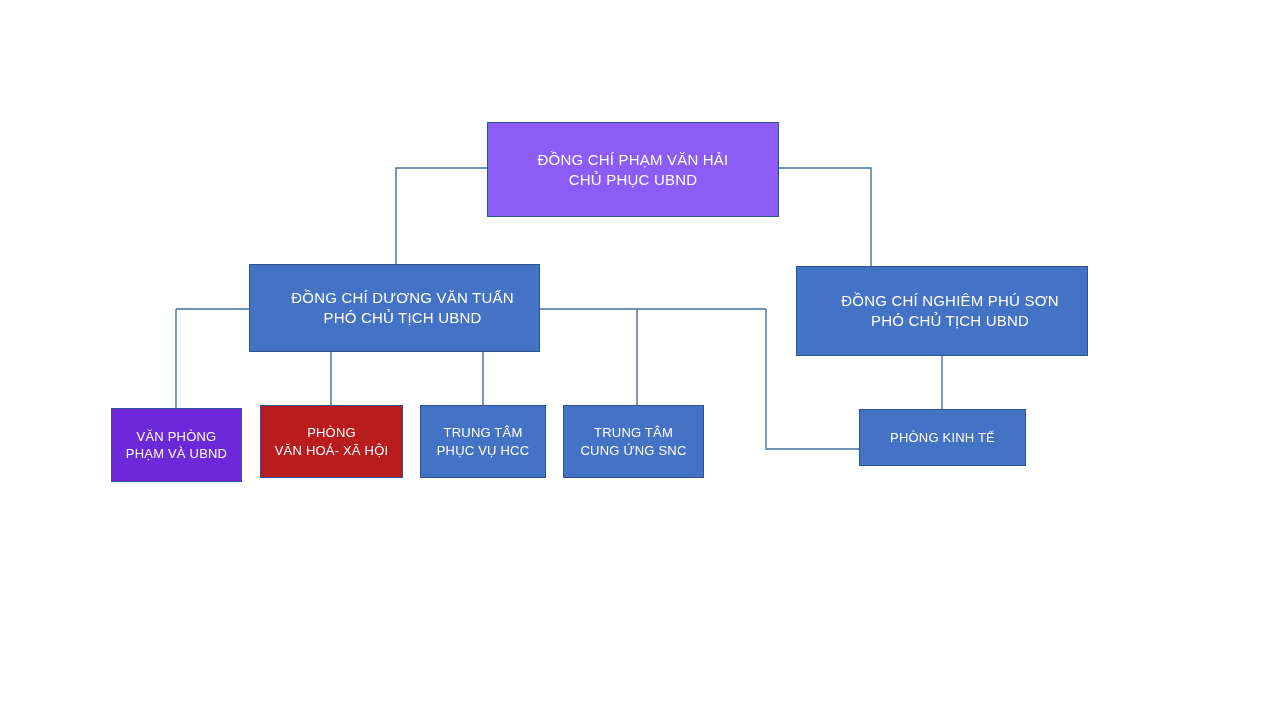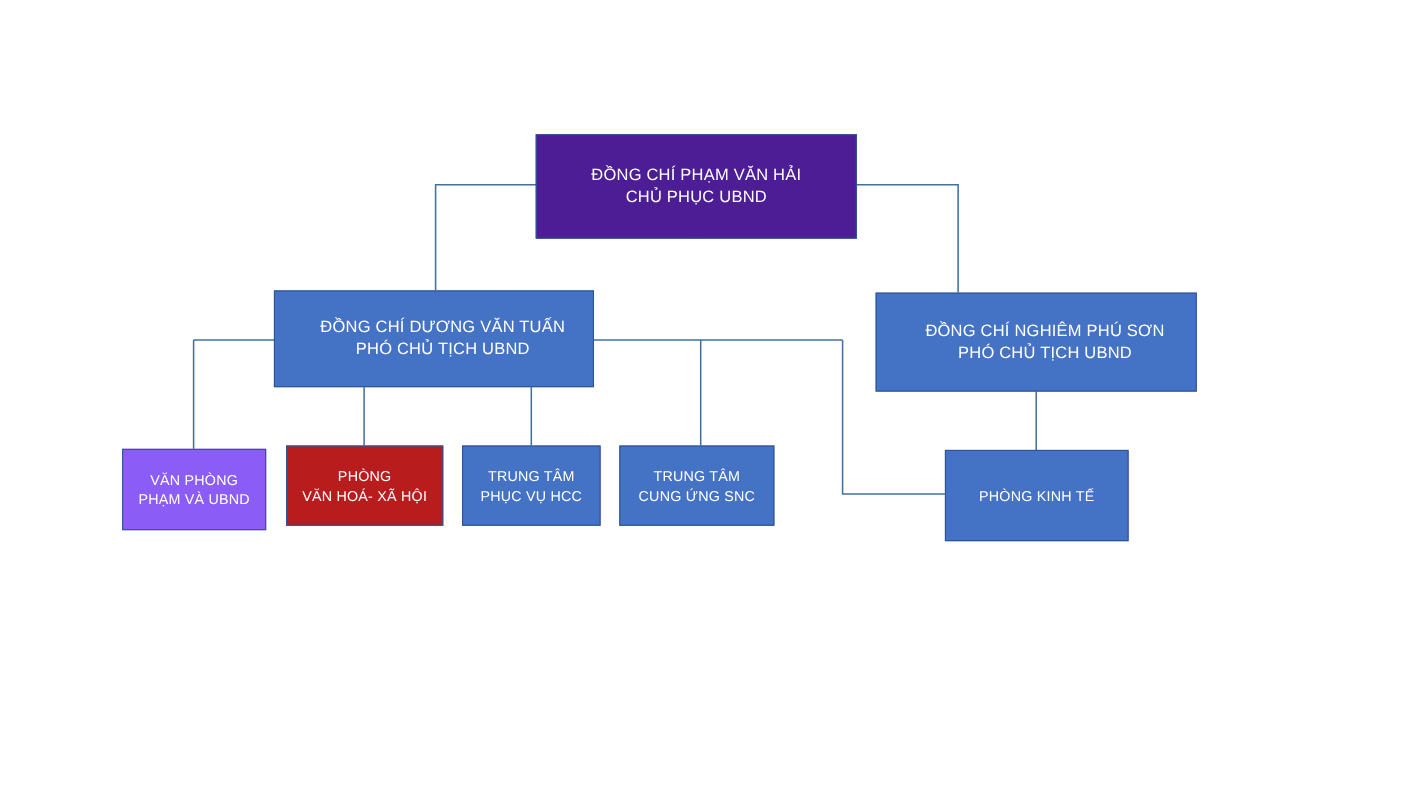--- a/index.html
+++ b/index.html
@@ -55,46 +55,46 @@
       <path d="M 176 309 L 766 309" fill="none" stroke="#41719C" stroke-width="1.4"></path>
       <path d="M 176 309 L 176 408" fill="none" stroke="#41719C" stroke-width="1.4"></path>
       <path d="M 331 352 L 331 405" fill="none" stroke="#41719C" stroke-width="1.4"></path>
       <path d="M 483 352 L 483 405" fill="none" stroke="#41719C" stroke-width="1.4"></path>
       <path d="M 637 309 L 637 405" fill="none" stroke="#41719C" stroke-width="1.4"></path>
       <path d="M 766 309 L 766 449 L 859 449" fill="none" stroke="#41719C" stroke-width="1.4"></path>
       <path d="M 942 356 L 942 409" fill="none" stroke="#41719C" stroke-width="1.4"></path>
     </svg>
 
   <div id="node-layer">
-      <div class="node lvl0" style="left: 487px; top: 122px; width: 292px; height: 95px; background: #4c1d95; border-color: rgb(46, 83, 149); color: rgb(255, 255, 255);">
+      <div class="node lvl0" style="left: 487px; top: 122px; width: 292px; height: 95px; background: #8b5cf6; border-color: rgb(46, 83, 149); color: rgb(255, 255, 255);">
         <span class="ln">ĐỒNG CHÍ PHẠM VĂN HẢI</span>
         <span class="ln">CHỦ PHỤC UBND</span>
       </div>
       <div class="node lvl1" style="left: 249px; top: 264px; width: 291px; height: 88px; background: rgb(68, 114, 196); border-color: rgb(46, 83, 149); color: rgb(255, 255, 255);">
         <span class="ln">ĐỒNG CHÍ DƯƠNG VĂN TUẤN</span>
         <span class="ln">PHÓ CHỦ TỊCH UBND</span>
       </div>
       <div class="node lvl1" style="left: 796px; top: 266px; width: 292px; height: 90px; background: rgb(68, 114, 196); border-color: rgb(46, 83, 149); color: #ffffff;">
         <span class="ln">ĐỒNG CHÍ NGHIÊM PHÚ SƠN</span>
         <span class="ln">PHÓ CHỦ TỊCH UBND</span>
       </div>
-      <div class="node lvl2" style="left: 111px; top: 408px; width: 131px; height: 74px; background: #8b5cf6; border-color: rgb(46, 83, 149); color: rgb(255, 255, 255);">
+      <div class="node lvl2" style="left: 111px; top: 408px; width: 131px; height: 74px; background: #6d28d9; border-color: rgb(46, 83, 149); color: rgb(255, 255, 255);">
         <span class="ln">VĂN PHÒNG</span>
         <span class="ln">PHẠM VÀ UBND</span>
       </div>
       <div class="node lvl2" style="left: 260px; top: 405px; width: 143px; height: 73px; background: #b91c1c; border-color: rgb(46, 83, 149); color: rgb(255, 255, 255);">
         <span class="ln">PHÒNG</span>
         <span class="ln">VĂN HOÁ- XÃ HỘI</span>
       </div>
       <div class="node lvl2" style="left: 420px; top: 405px; width: 126px; height: 73px; background: rgb(68, 114, 196); border-color: rgb(46, 83, 149); color: rgb(255, 255, 255);">
         <span class="ln">TRUNG TÂM</span>
         <span class="ln">PHỤC VỤ HCC</span>
       </div>
       <div class="node lvl2" style="left: 563px; top: 405px; width: 141px; height: 73px; background: rgb(68, 114, 196); border-color: rgb(46, 83, 149); color: rgb(255, 255, 255);">
         <span class="ln">TRUNG TÂM</span>
         <span class="ln">CUNG ỨNG SNC</span>
       </div>
-      <div class="node lvl2" style="left: 859px; top: 409px; width: 167px; height: 83px; background: rgb(68, 114, 196); border-color: rgb(46, 83, 149); color: rgb(255, 255, 255);">
+      <div class="node lvl2" style="left: 859px; top: 409px; width: 167px; height: 57px; background: rgb(68, 114, 196); border-color: rgb(46, 83, 149); color: rgb(255, 255, 255);">
         <span class="ln">PHÒNG KINH TẾ</span>
       </div>
     </div>
 
 </div>
 
 </body></html>

